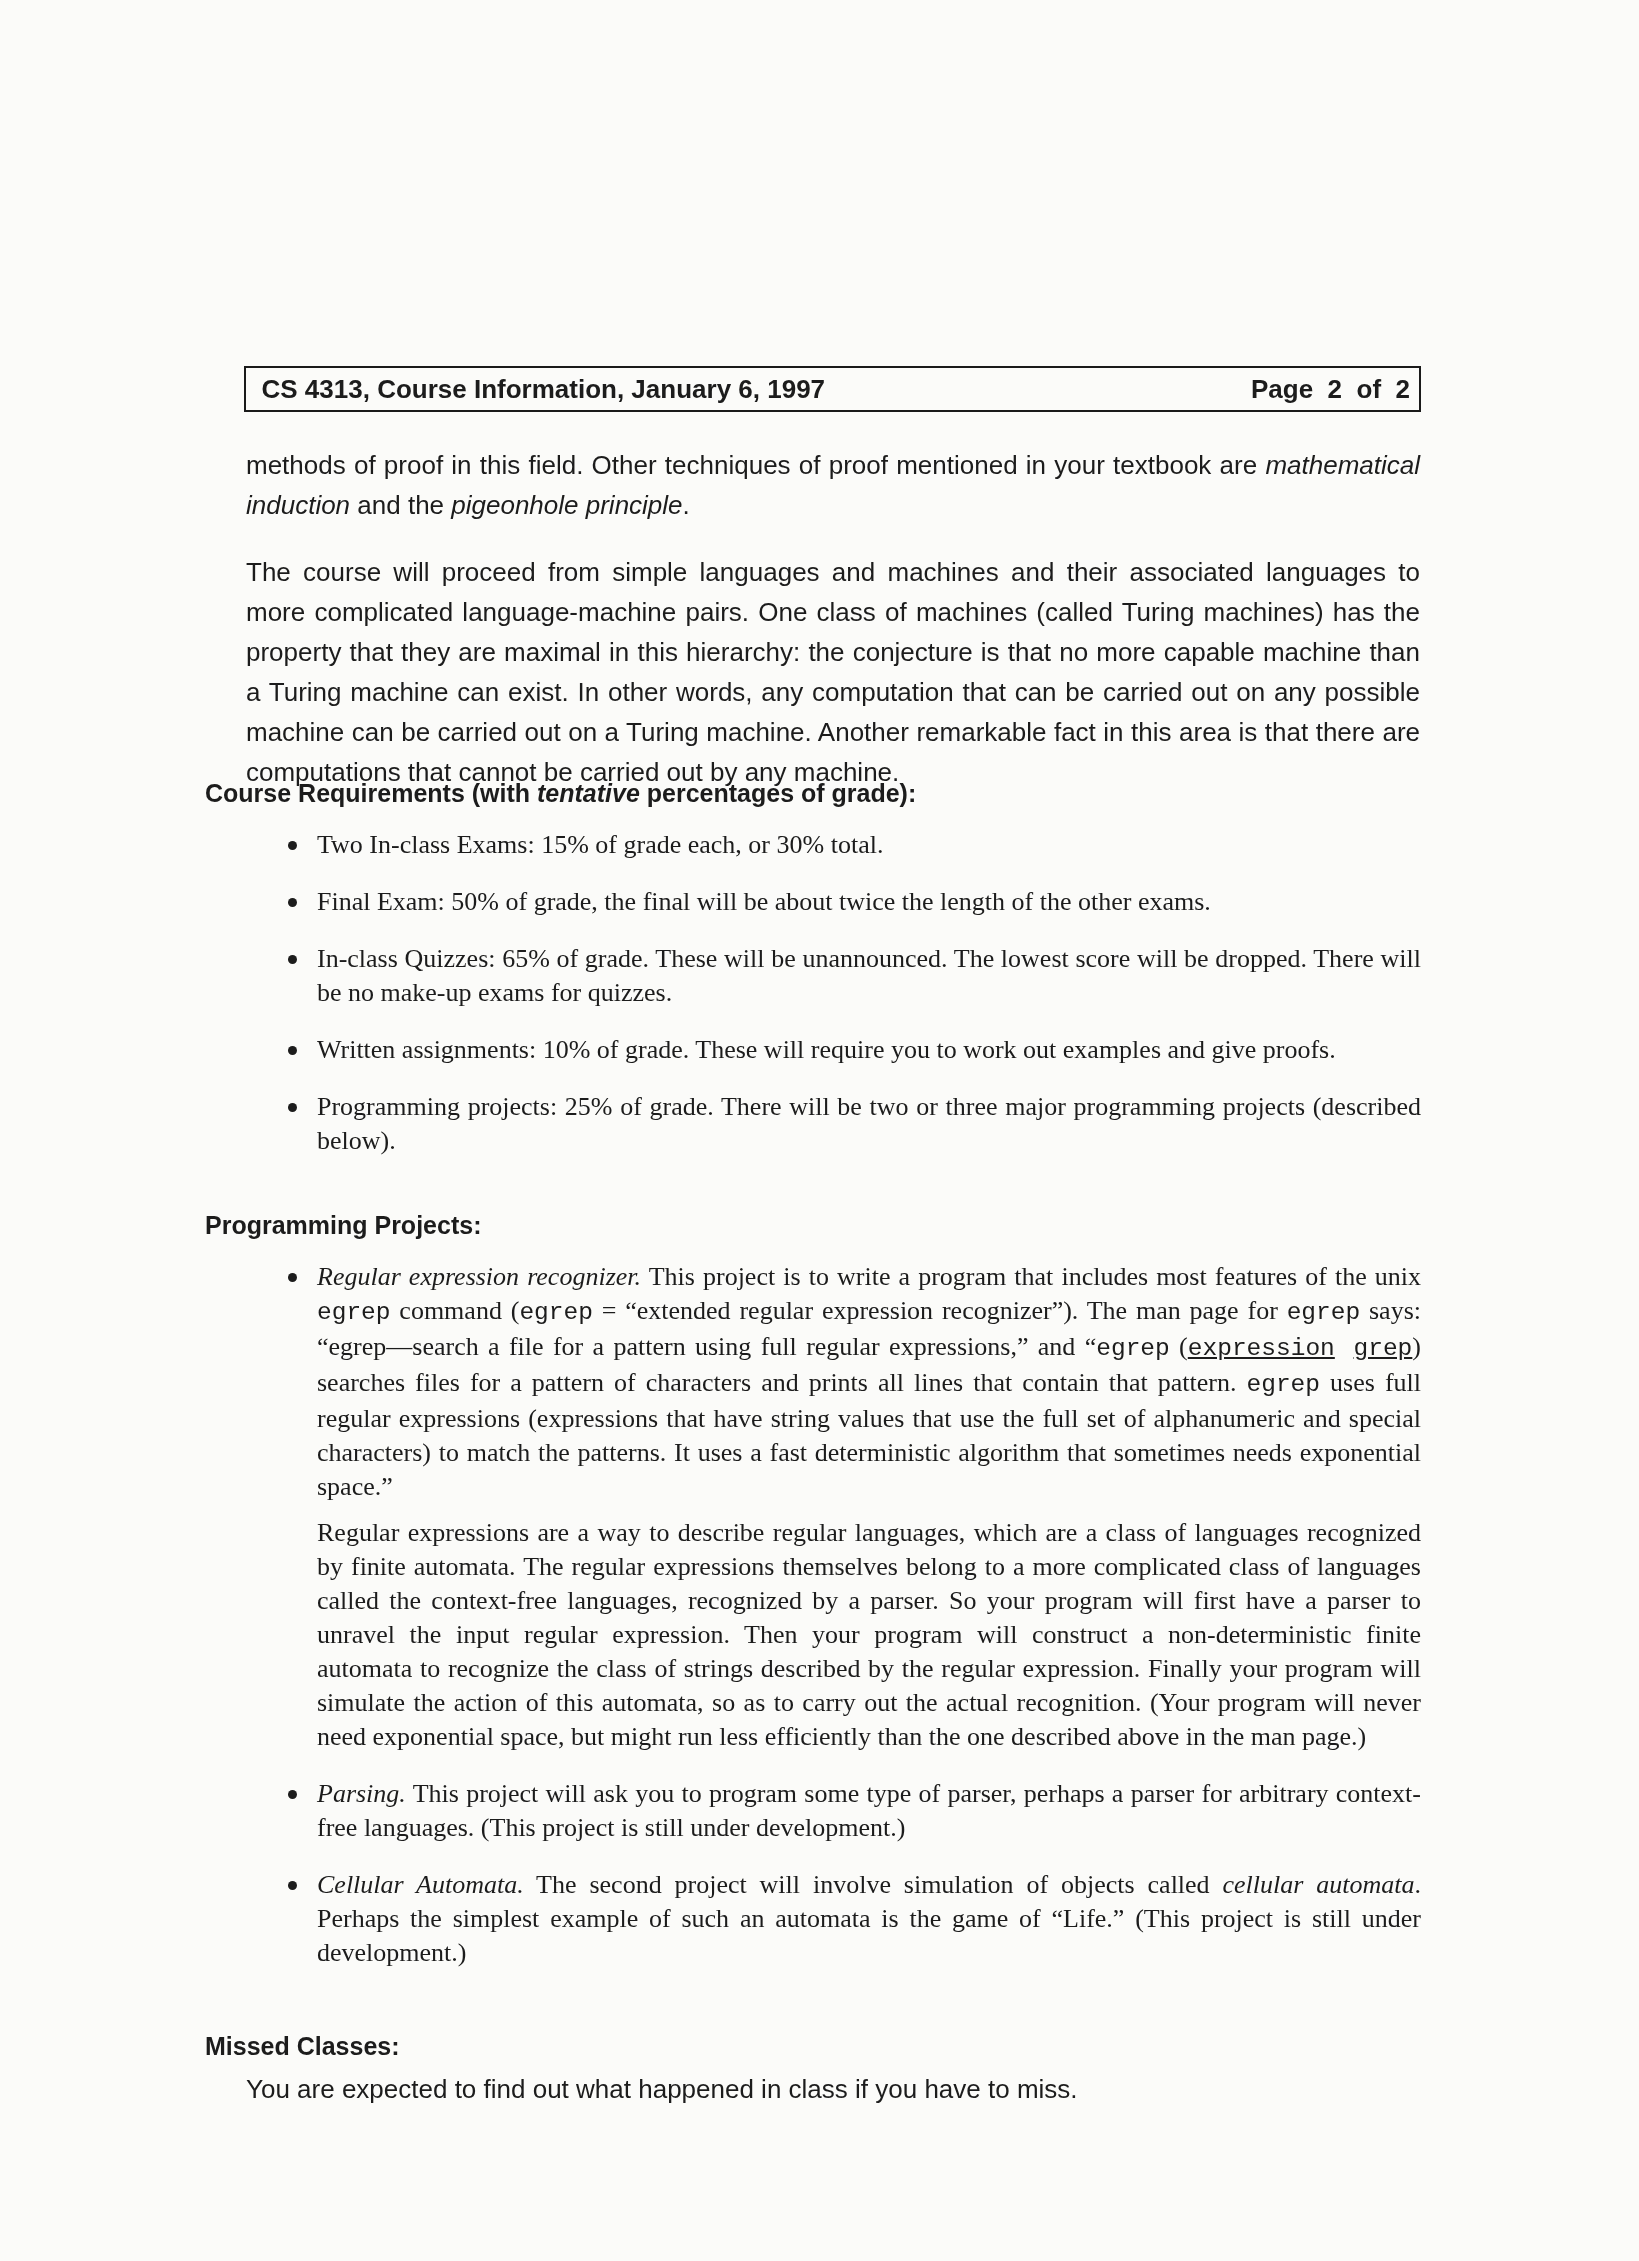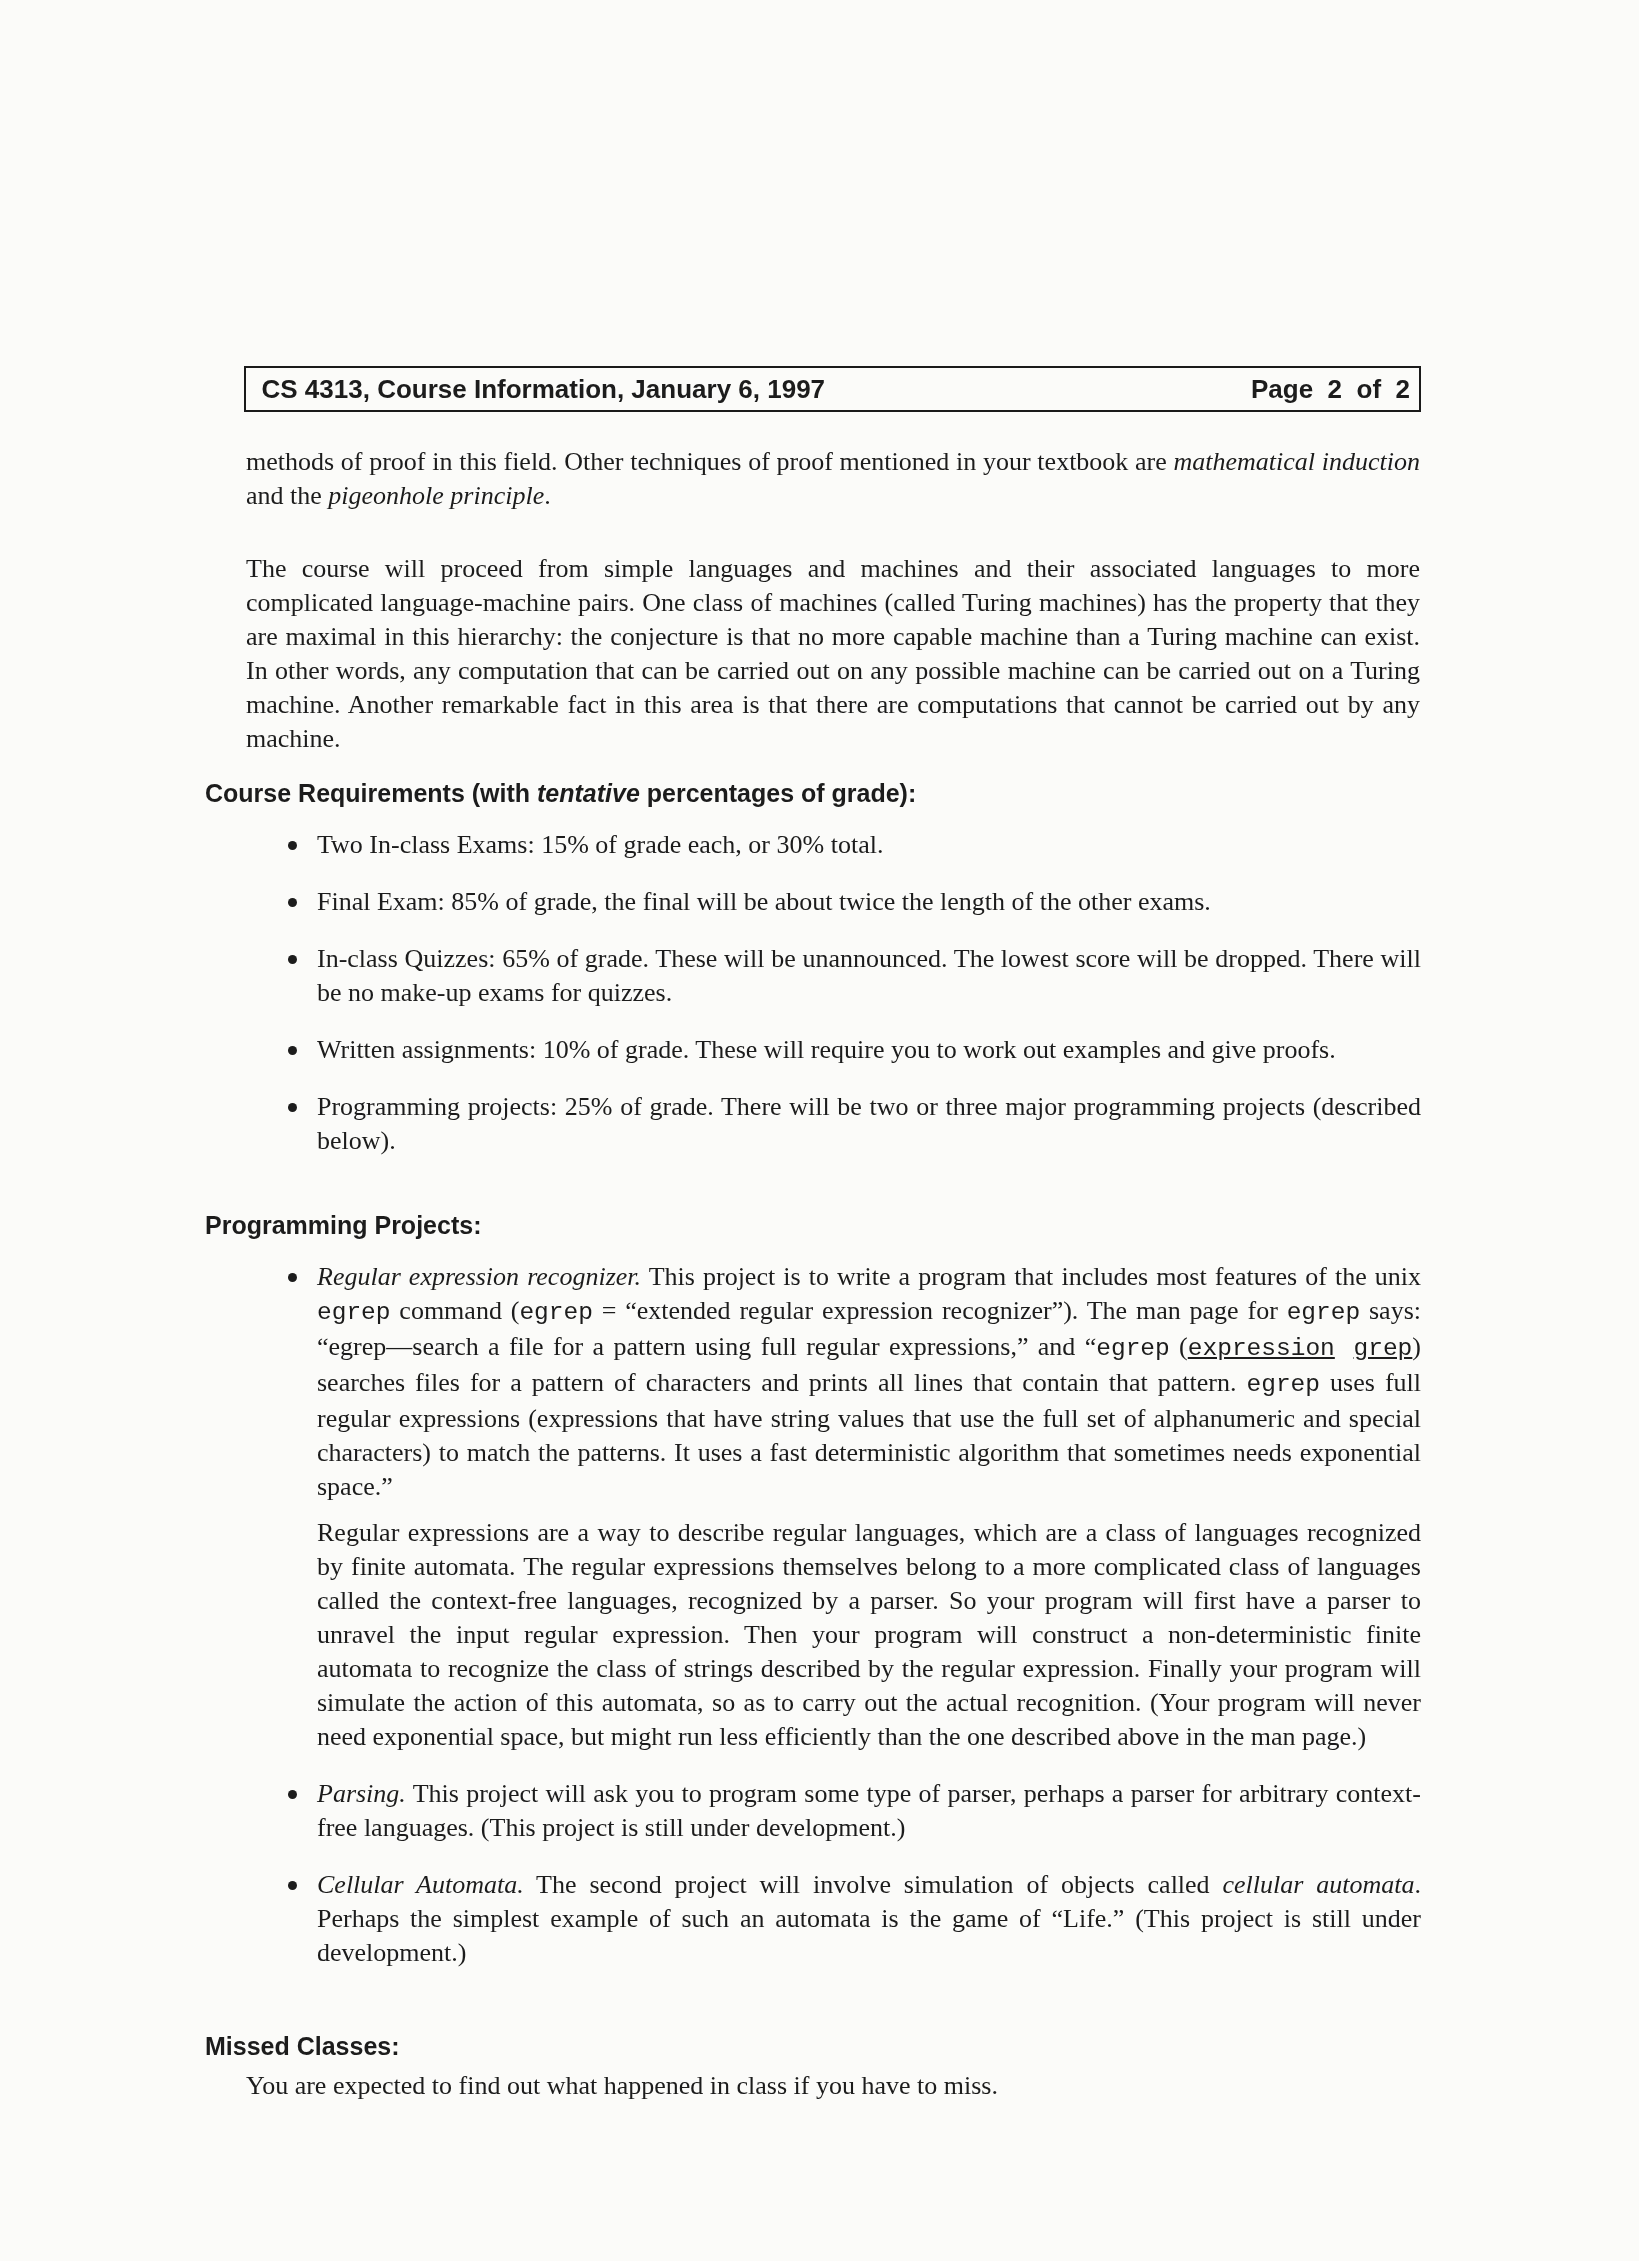--- a/index.html
+++ b/index.html
@@ -14,21 +14,21 @@
   .header-box {
     position: absolute; left: 244px; top: 366px; width: 1177px; height: 46px;
     border: 2.6px solid #1a1a1a;
     box-sizing: border-box;
     display: flex; align-items: center; justify-content: space-between;
     padding: 0 9px 0 15.5px;
     font-family: "Liberation Sans", sans-serif; font-weight: bold; font-size: 26px;
   }
   .body-text {
     position: absolute; left: 246px; width: 1174px;
-    font-family: Liberation Serif, serif; font-size: 26px; line-height: 34px;
+    font-family: Liberation Sans, sans-serif; font-size: 26px; line-height: 40px;
     text-align: justify;
   }
   .body-text p { margin: 0; }
   .section-title {
     position: absolute; left: 205px;
     font-family: "Liberation Sans", sans-serif; font-weight: bold; font-size: 25px;
     line-height: 32px;
   }
   .bullet-list { position: absolute; left: 285px; width: 1136px; margin: 0; padding: 0; list-style: none;
     font-family: "Liberation Serif", serif; font-size: 26px; line-height: 34px; text-align: justify; }
@@ -68,21 +68,21 @@
     <span>Course Requirements (with </span><i>tentative</i><span> percentages of grade):</span>
   </div>
 
   <ul class="bullet-list" style="top:828px;">
     <li style="margin-bottom:23px;">
         <span class="dot"></span>
         <p>Two In-class Exams: 15% of grade each, or 30% total.</p>
       </li>
     <li style="margin-bottom:23px;">
         <span class="dot"></span>
-        <p>Final Exam: 85% of grade, the final will be about twice the length of the other exams.</p>
+        <p>Final Exam: 50% of grade, the final will be about twice the length of the other exams.</p>
       </li>
     <li style="margin-bottom:23px;">
         <span class="dot"></span>
         <p>In-class Quizzes: 65% of grade. These will be unannounced. The lowest score will be dropped. There will be no make-up exams for quizzes.</p>
       </li>
     <li style="margin-bottom:23px;">
         <span class="dot"></span>
         <p>Written assignments: 10% of grade. These will require you to work out examples and give proofs.</p>
       </li>
     <li>

